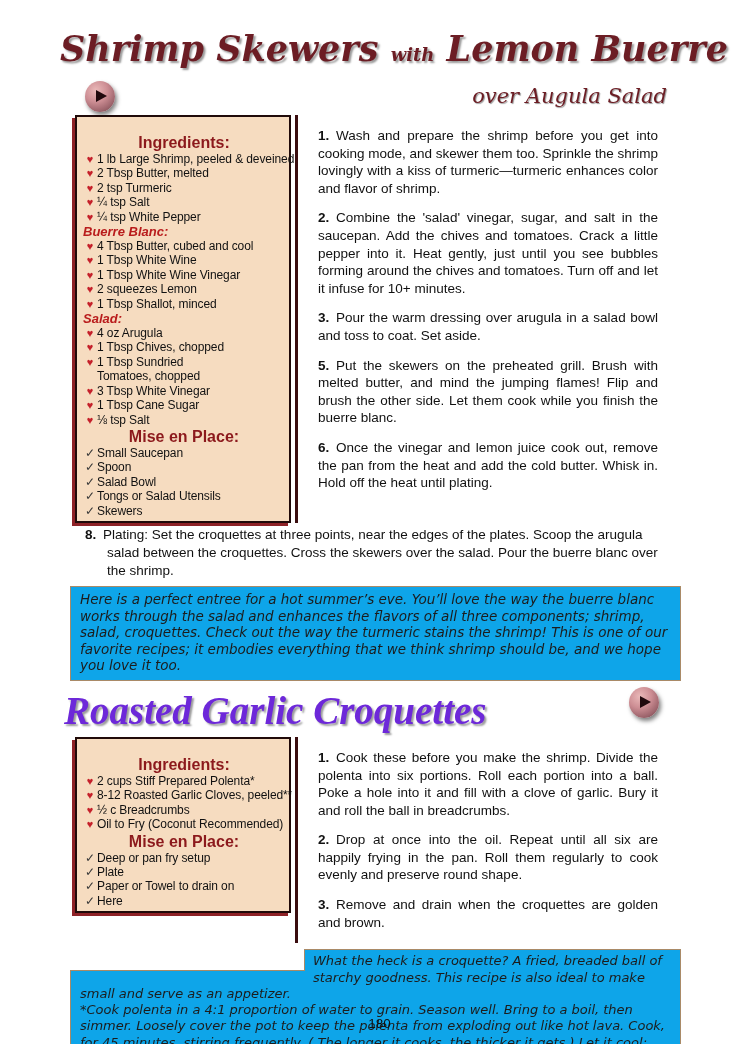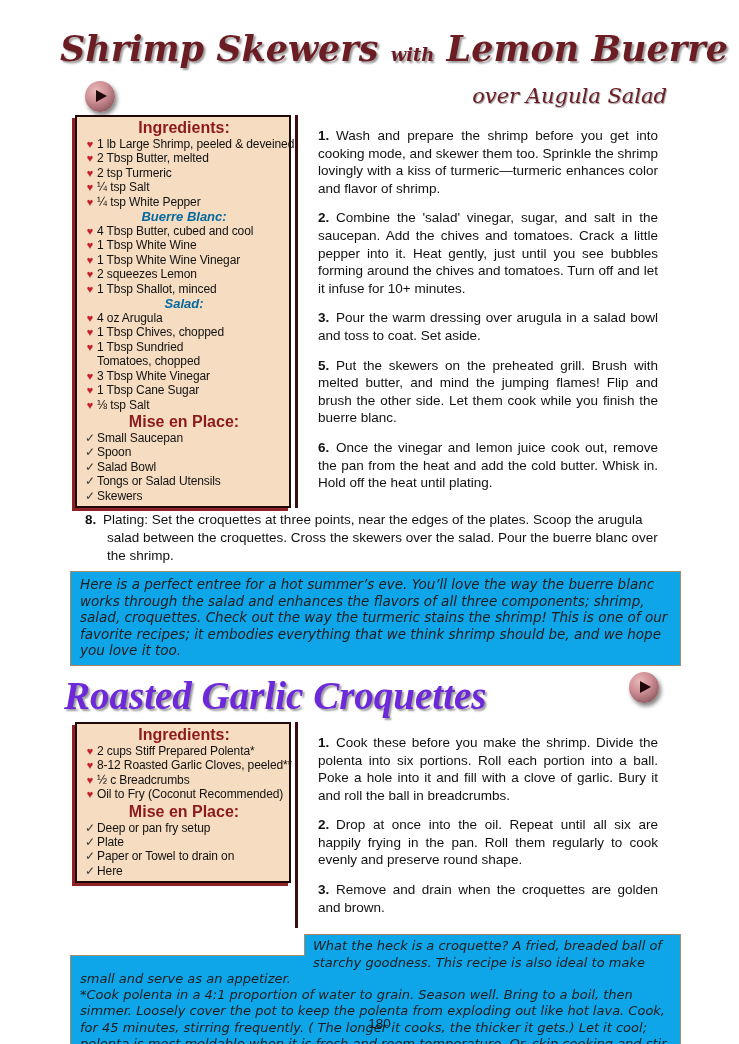--- a/index.html
+++ b/index.html
@@ -31,24 +31,24 @@
     background:radial-gradient(circle at 36% 30%, #eab9b9 0%, #cd8e94 40%, #9d646c 72%, #5e3b42 100%);
     box-shadow:2px 3px 4px rgba(0,0,0,0.5);
     display:flex; align-items:center; justify-content:center;
   }
   .play .tri { width:0; height:0; border-left:11px solid #20090d; border-top:6px solid transparent; border-bottom:6px solid transparent; margin-left:3px; }
   
   .row { display:flex; margin:0 69px 0 75px; align-items:stretch; }
   .ibox {
     width:216px; flex:none; box-sizing:border-box; align-self:flex-start;
     background:#f6dcc0; border:2px solid #200a09; box-shadow:-3px 3px 0 #8e2227;
-    padding:1px 4px 3px 6px;
+    padding:16px 4px 3px 6px;
   }
   .box-head { font-size:16px; font-weight:bold; color:#8c191c; text-align:center; line-height:19px; }
-  .box-sub  { font-size:13px; font-weight:bold; font-style:italic; color:#0369a1; text-align:center; line-height:15px; }
+  .box-sub  { font-size:13px; font-weight:bold; font-style:italic; color:#b91c1c; text-align:left; line-height:15px; }
   .box-row  { font-size:12px; line-height:14.4px; display:flex; letter-spacing:-0.1px; }
   .box-row .bullet { color:#c5202a; width:14px; flex:none; text-align:center; font-size:11px; }
   .box-row .check  { color:#3a3a3a; width:14px; flex:none; text-align:center; font-size:12px; }
   .box-row .txt { white-space:nowrap; }
   .box-row.cont { padding-left:14px; }
   .vline { width:3px; flex:none; background:#3a0d0f; margin-left:4px; }
   .steps { flex:1; padding-left:8px; }
   .step { margin:12px; text-align:justify; font-size:13.5px; line-height:17.6px; }
   .step b { font-weight:bold; }
   

